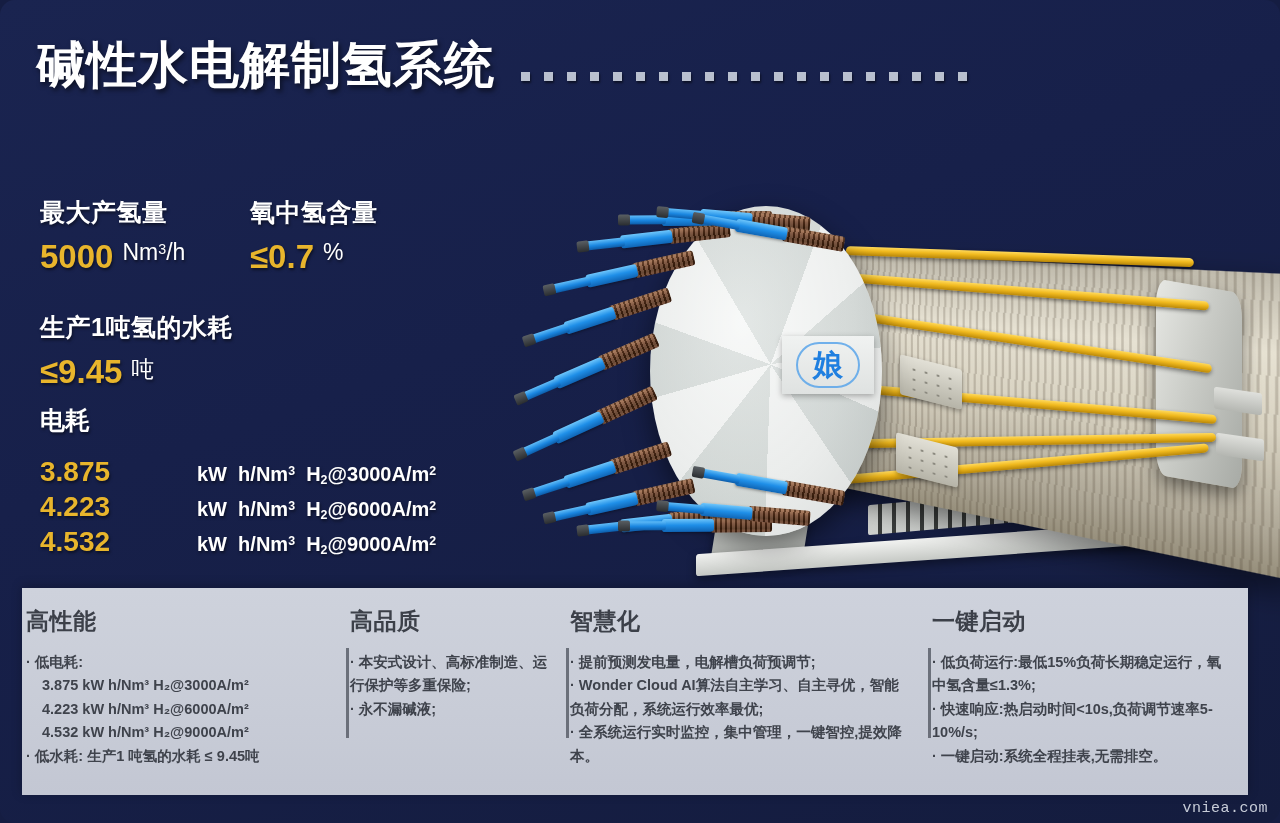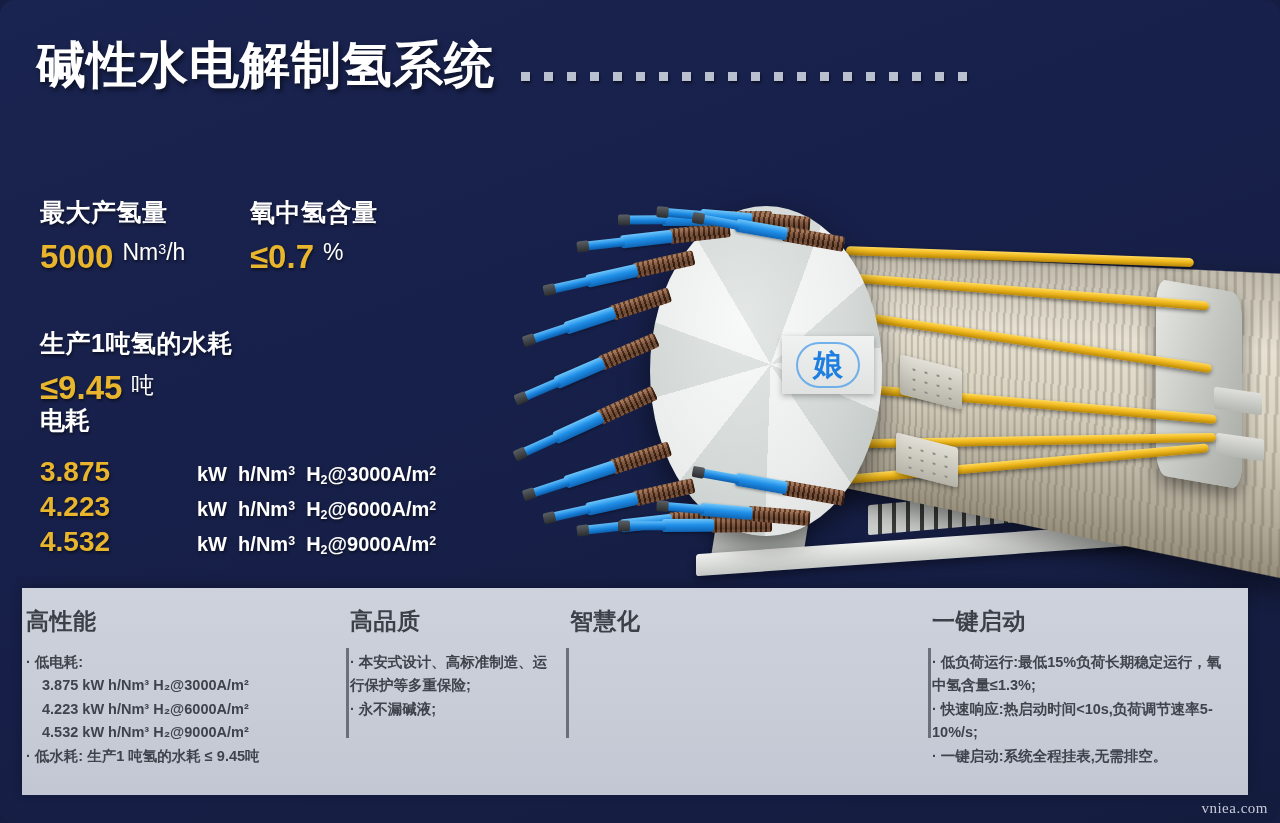--- a/index.html
+++ b/index.html
@@ -31,21 +31,21 @@
   .dots { display: flex; gap: 14px; align-items: center; padding-top: 22px; }
   .dots i {
     display: block; width: 9px; height: 9px; background: #b9c0cf;
     box-shadow: 1px 2px 2px rgba(0,0,0,.5);
   }
 
   
   .stats { position: absolute; left: 40px; top: 196px; width: 470px; }
   .stat-grid {
     display: grid; grid-template-columns: 210px 260px;
-    row-gap: 52px;
+    row-gap: 36px;
   }
   .stat-label {
     font-size: 25px; color: #ffffff; font-weight: bold;
     letter-spacing: .5px; margin-bottom: 10px;
     text-shadow: 1px 2px 3px rgba(0,0,0,.5);
     white-space: nowrap;
   }
   .stat-value { display: flex; align-items: flex-start; gap: 9px; white-space: nowrap; }
   .stat-num {
     font-size: 33px; font-weight: bold; color: #e8b52c;
@@ -242,21 +242,21 @@
   .bullets li {
     font-size: 14.5px; color: #3f434c; line-height: 1.62;
     font-weight: bold; white-space: nowrap;
   }
   .bullets li.wrap { white-space: normal; }
   .bullets li.ind { padding-left: 16px; }
 
   
   .watermark {
     position: absolute; right: 12px; bottom: 6px;
-    font-family: Liberation Serif, serif;
+    font-family: Liberation Mono, monospace;
     font-size: 15px; color: #c7ccd8; letter-spacing: .5px;
   }
 </style>
 </head>
 <body>
 
 <div id="stage">
 
   <div class="title-row">
     <div class="title">碱性水电解制氢系统</div>
@@ -461,20 +461,25 @@
     <div class="col c2">
       <div class="col-title">高品质</div>
       <ul class="bullets">
         <li class="wrap">· 本安式设计、高标准制造、运行保护等多重保险;</li>
         <li class="wrap">· 永不漏碱液;</li>
       </ul>
     </div>
 
     <div class="col c3">
       <div class="col-title">智慧化</div>
+      <ul class="bullets">
+        <li class="wrap">· 提前预测发电量，电解槽负荷预调节;</li>
+        <li class="wrap">· Wonder Cloud AI算法自主学习、自主寻优，智能负荷分配，系统运行效率最优;</li>
+        <li class="wrap">· 全系统运行实时监控，集中管理，一键智控,提效降本。</li>
+      </ul>
     </div>
 
     <div class="col c4">
       <div class="col-title">一键启动</div>
       <ul class="bullets">
         <li class="wrap">· 低负荷运行:最低15%负荷长期稳定运行，氧中氢含量≤1.3%;</li>
         <li class="wrap">· 快速响应:热启动时间&lt;10s,负荷调节速率5-10%/s;</li>
         <li class="wrap">· 一键启动:系统全程挂表,无需排空。</li>
       </ul>
     </div>

